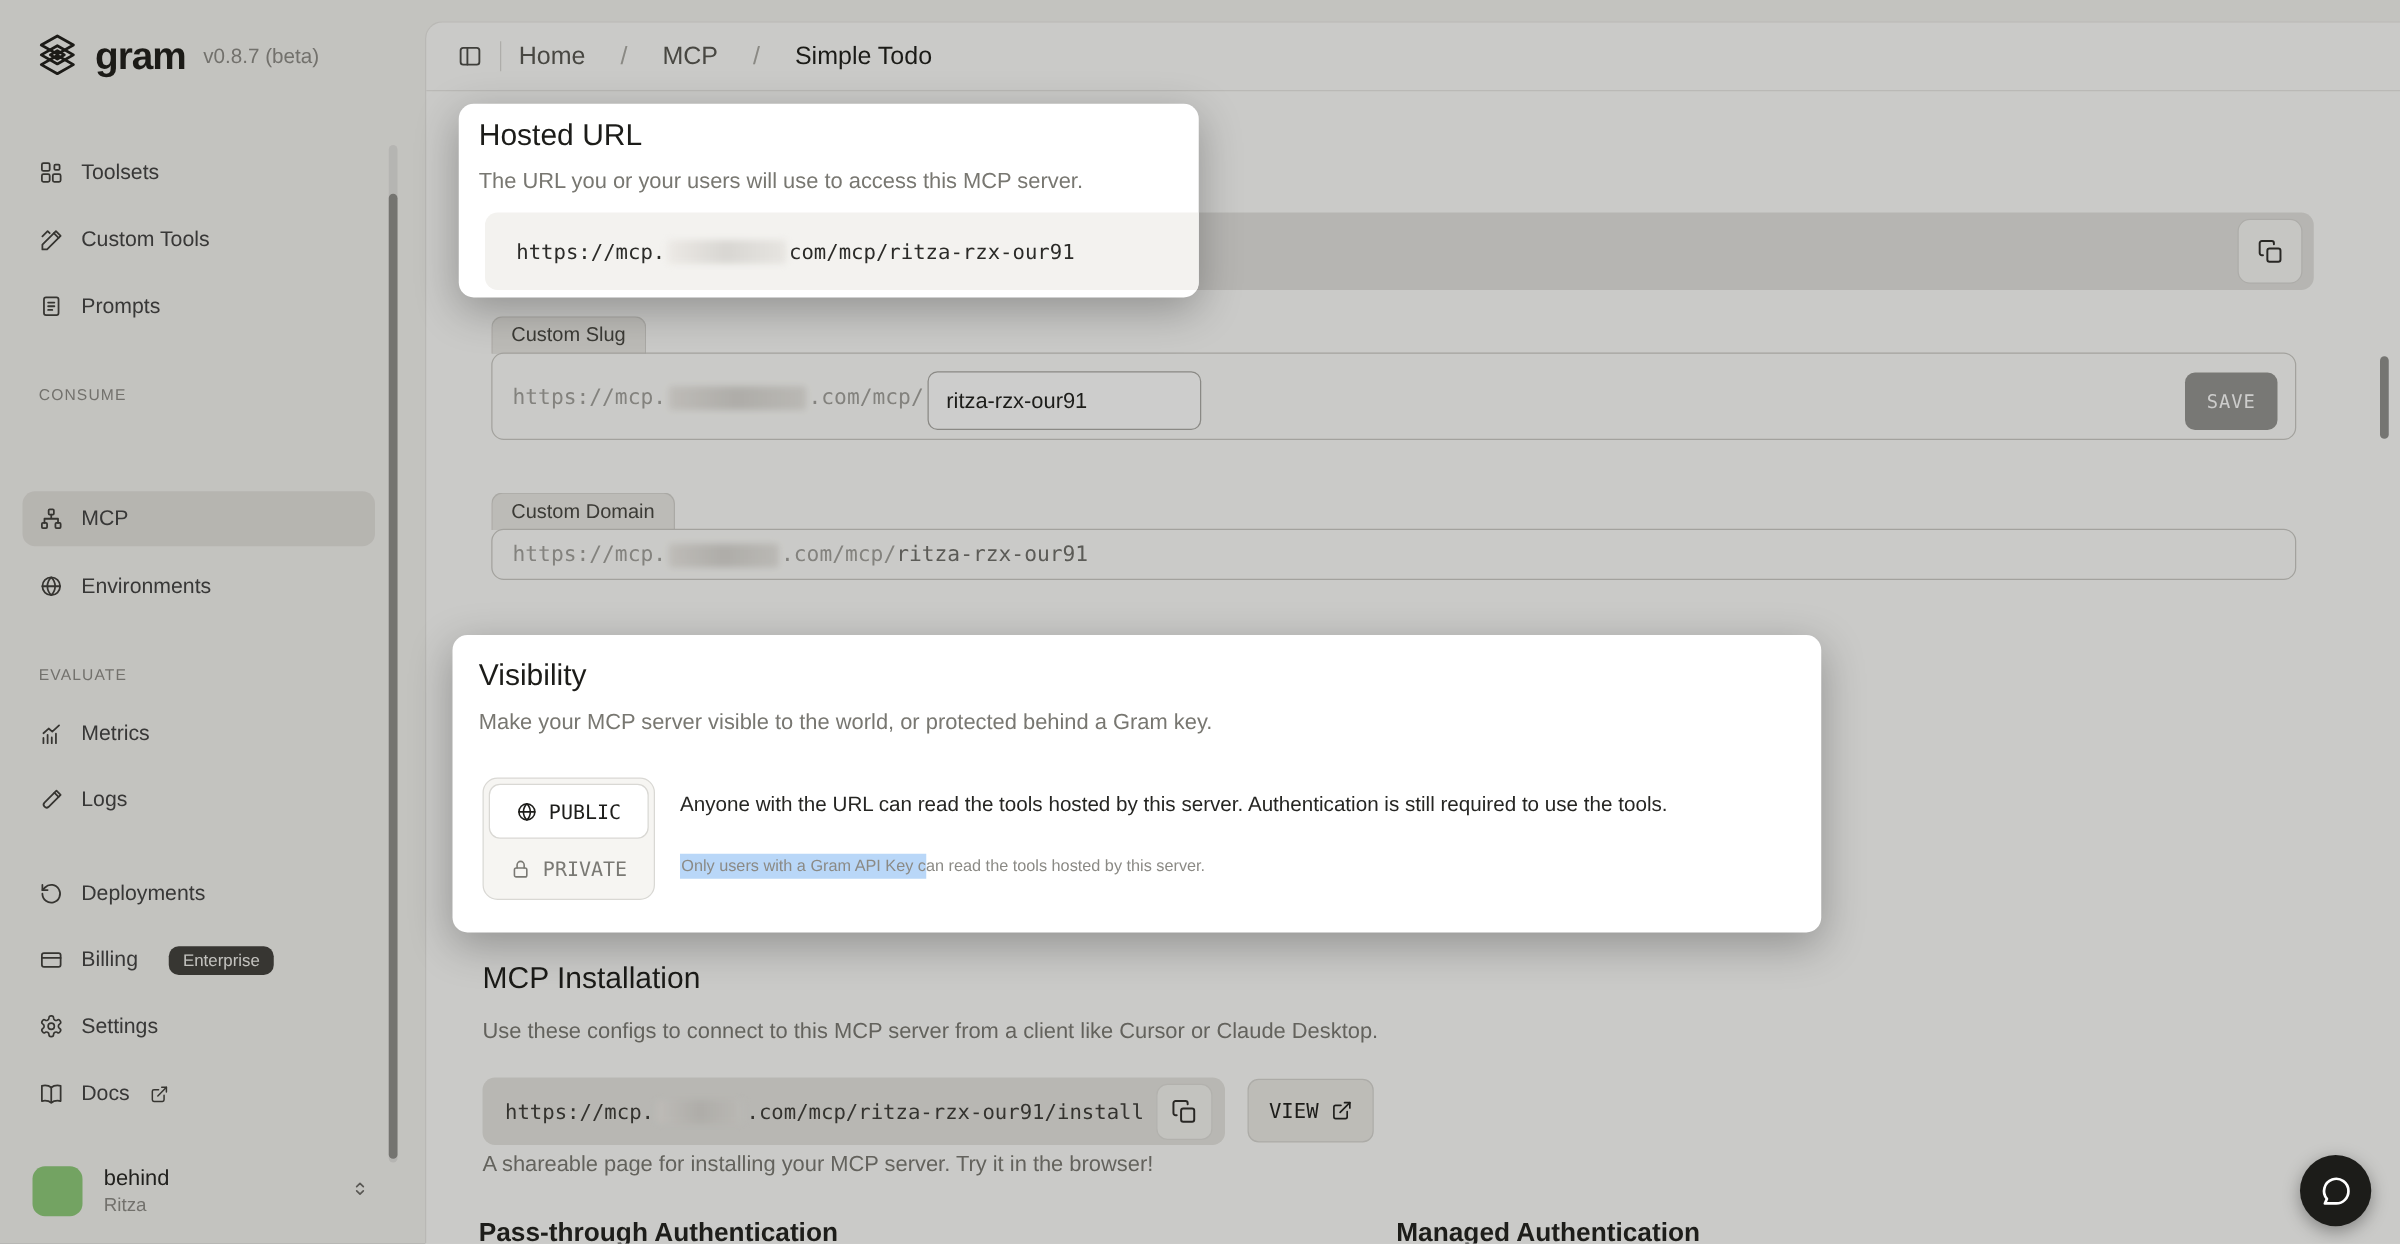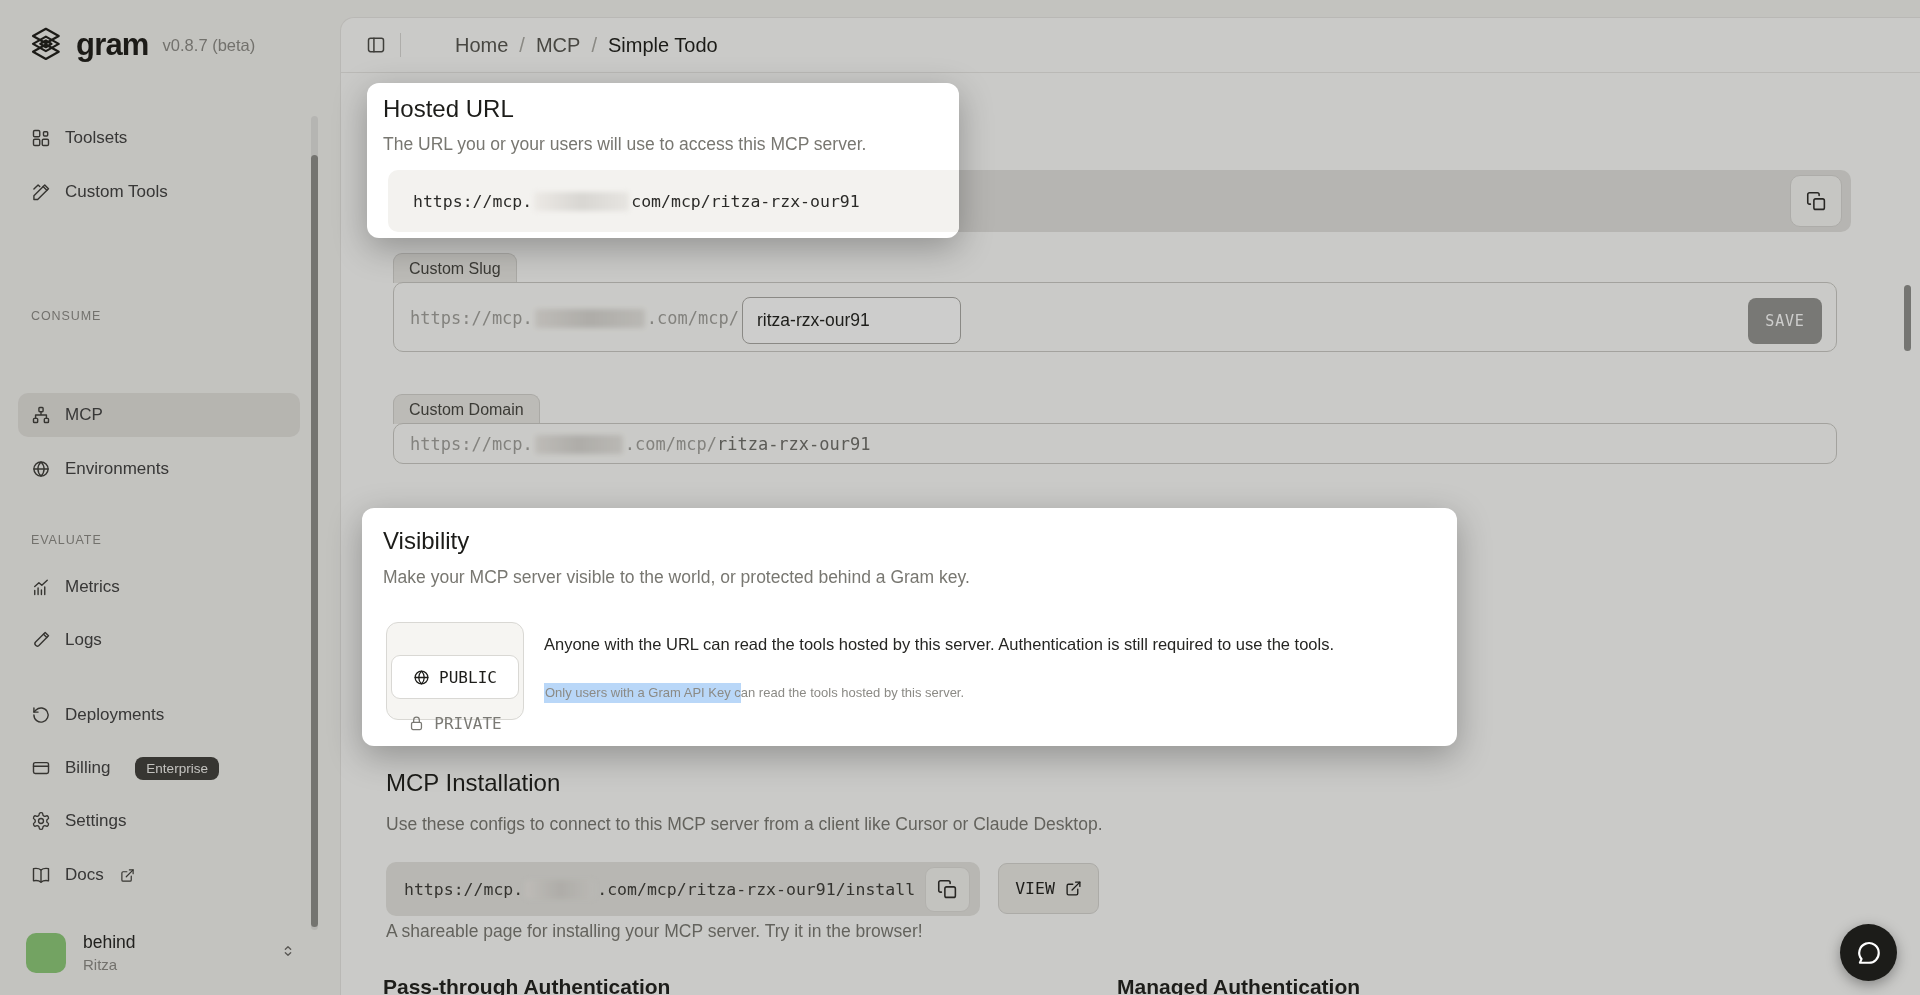--- a/index.html
+++ b/index.html
@@ -52,21 +52,21 @@
 
   
   .main-card { position:absolute; left:340px; top:17px; right:0; bottom:0;
                background:#fcfcfa; border-top-left-radius:14px;
                border-top:1px solid #e6e5e2; border-left:1px solid #e6e5e2; }
   .header { position:absolute; left:0; top:0; right:0; height:55px;
             display:flex; align-items:center; padding-left:25px; gap:14px;
             border-bottom:1px solid #e7e6e3; }
   .panel-icon { width:20px; height:20px; color:#4a4946; cursor:pointer; }
   .crumb-divider { width:1px; height:24px; background:#d8d7d4; }
-  .crumbs { display:flex; align-items:center; gap:11px; font-size:20px;margin-left:40px; }
+  .crumbs { display:flex; align-items:center; gap:28px; font-size:20px; }
   .crumb { color:#55544f; cursor:pointer; }
   .crumb-sep { color:#a9a8a3; }
   .crumb-current { color:#1b1b18; font-weight:500; }
 
   
   .hosted-row-base { position:absolute; left:388px; top:170px; width:1463px; height:62px;
                      background:#e2e1de; border-radius:10px; }
   .copy-btn { position:absolute; display:flex; align-items:center; justify-content:center;
               background:#f7f6f4; border:1px solid #d6d5d2; border-radius:10px; cursor:pointer; }
   .copy-btn svg { width:21px; height:21px; color:#2c2b28; }
@@ -114,21 +114,21 @@
             display:flex; align-items:center; padding-left:25px; }
   .sp-row .url-dark { font-size:16.5px; color:#2b2b28; display:flex; align-items:center; }
 
   
   .sp-vis { left:362px; top:508px; width:1095px; height:238px; }
   .sp-vis .sec-title { position:absolute; left:21px; top:19px; }
   .sp-vis .sec-desc { position:absolute; left:21px; top:59px; }
   .vis-toggle { position:absolute; left:24px; top:114px; width:138px; height:98px;
                 background:#f6f5f2; border:1px solid #d9d8d4; border-radius:12px; padding:4px; }
   .vis-opt { height:44px; border-radius:9px; display:flex; align-items:center; justify-content:center;
-             gap:9px; font-size:16px; cursor:pointer;margin-top:28px; }
+             gap:9px; font-size:16px; cursor:pointer; }
   .vis-opt svg { width:17px; height:17px; }
   .vis-opt.selected { background:#ffffff; border:1px solid #d9d8d4; color:#1d1d1a; }
   .vis-opt.unselected { color:#7a7974; margin-top:2px; }
   .vis-text1 { position:absolute; left:182px; top:127px; font-size:16.5px; color:#262623; white-space:nowrap; }
   .vis-text2 { position:absolute; left:182px; top:177px; font-size:13px; color:#8b8a85; white-space:nowrap; }
   .sel-hl { background:#b9d7f8; padding:2px 0 3px 1px; }
 
   
   .chat-fab { position:absolute; left:1840px; top:924px; width:57px; height:57px; border-radius:50%;
               background:#1c1c19; display:flex; align-items:center; justify-content:center;
@@ -169,20 +169,29 @@
       </div>
       <div class="nav-item" style="top:170px">
         <span class="nicon">
             <svg viewBox="0 0 24 24" fill="none" stroke="currentColor" stroke-width="1.7" stroke-linecap="round" stroke-linejoin="round">
               <path d="M16.5 3.5 L21 8 8 21 H3.5 v-4.5 Z"></path>
               <path d="M14.5 5.5 L19 10"></path>
               <path d="M3.5 8.5 L8.5 3.5 10.5 5.5"></path>
             </svg>
           </span>
         <span class="nlabel">Custom Tools</span>
+      </div>
+      <div class="nav-item" style="top:223px">
+        <span class="nicon">
+            <svg viewBox="0 0 24 24" fill="none" stroke="currentColor" stroke-width="1.7" stroke-linecap="round" stroke-linejoin="round">
+              <rect x="5" y="3.5" width="14" height="17" rx="2"></rect>
+              <path d="M9 8.5h6M9 12h6M9 15.5h4"></path>
+            </svg>
+          </span>
+        <span class="nlabel">Prompts</span>
       </div>
 
       <div class="nav-section" style="top:309px">CONSUME</div>
       <div class="nav-item active" style="top:393px">
         <span class="nicon">
             <svg viewBox="0 0 24 24" fill="none" stroke="currentColor" stroke-width="1.7" stroke-linecap="round" stroke-linejoin="round">
               <rect x="9.5" y="3" width="5" height="5" rx="1"></rect>
               <rect x="3" y="16" width="5" height="5" rx="1"></rect>
               <rect x="16" y="16" width="5" height="5" rx="1"></rect>
               <path d="M12 8v4M12 12H5.5v4M12 12h6.5v4"></path>

